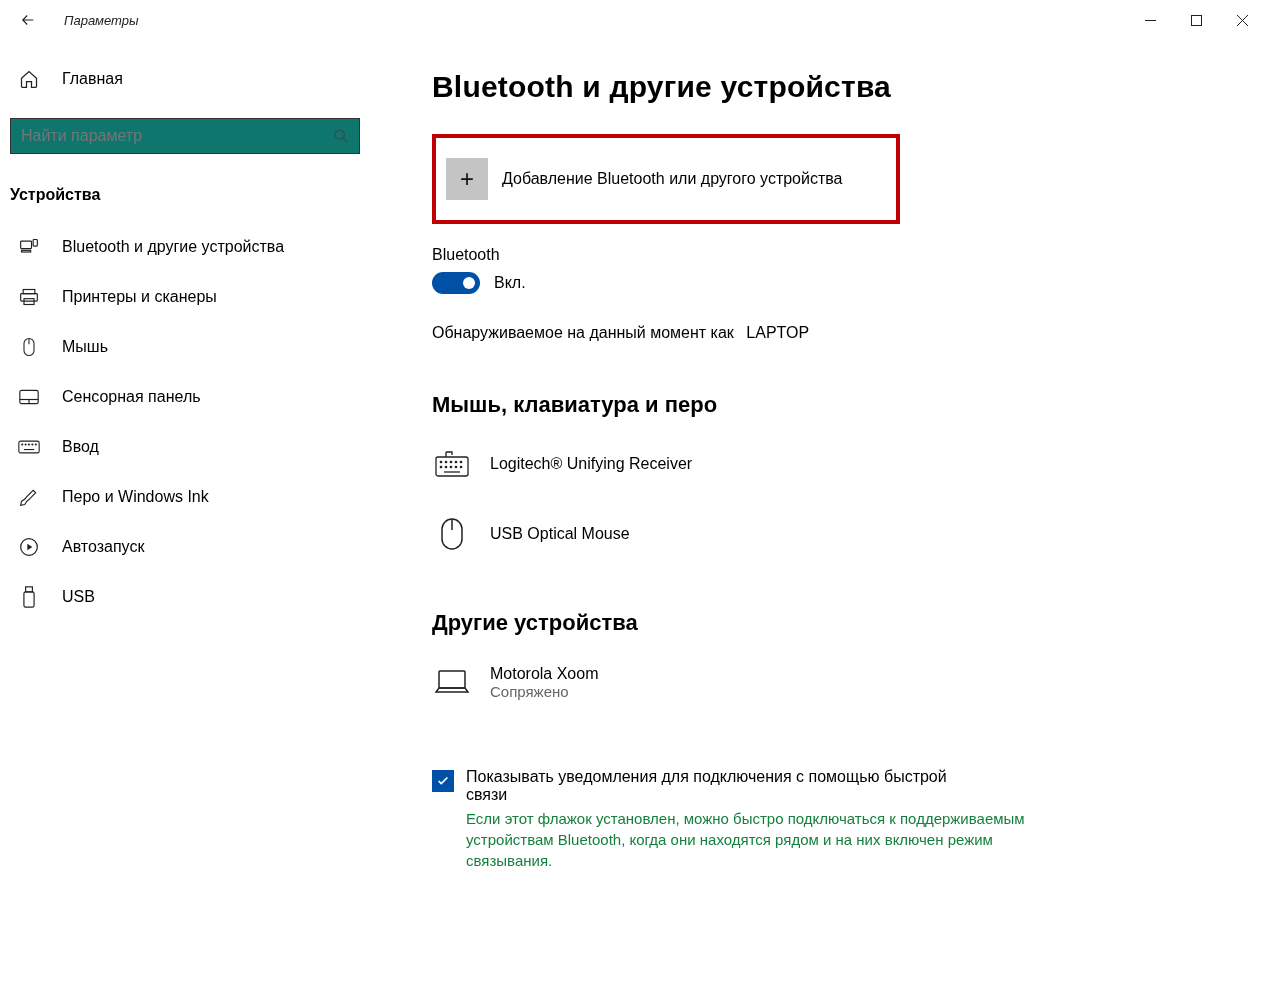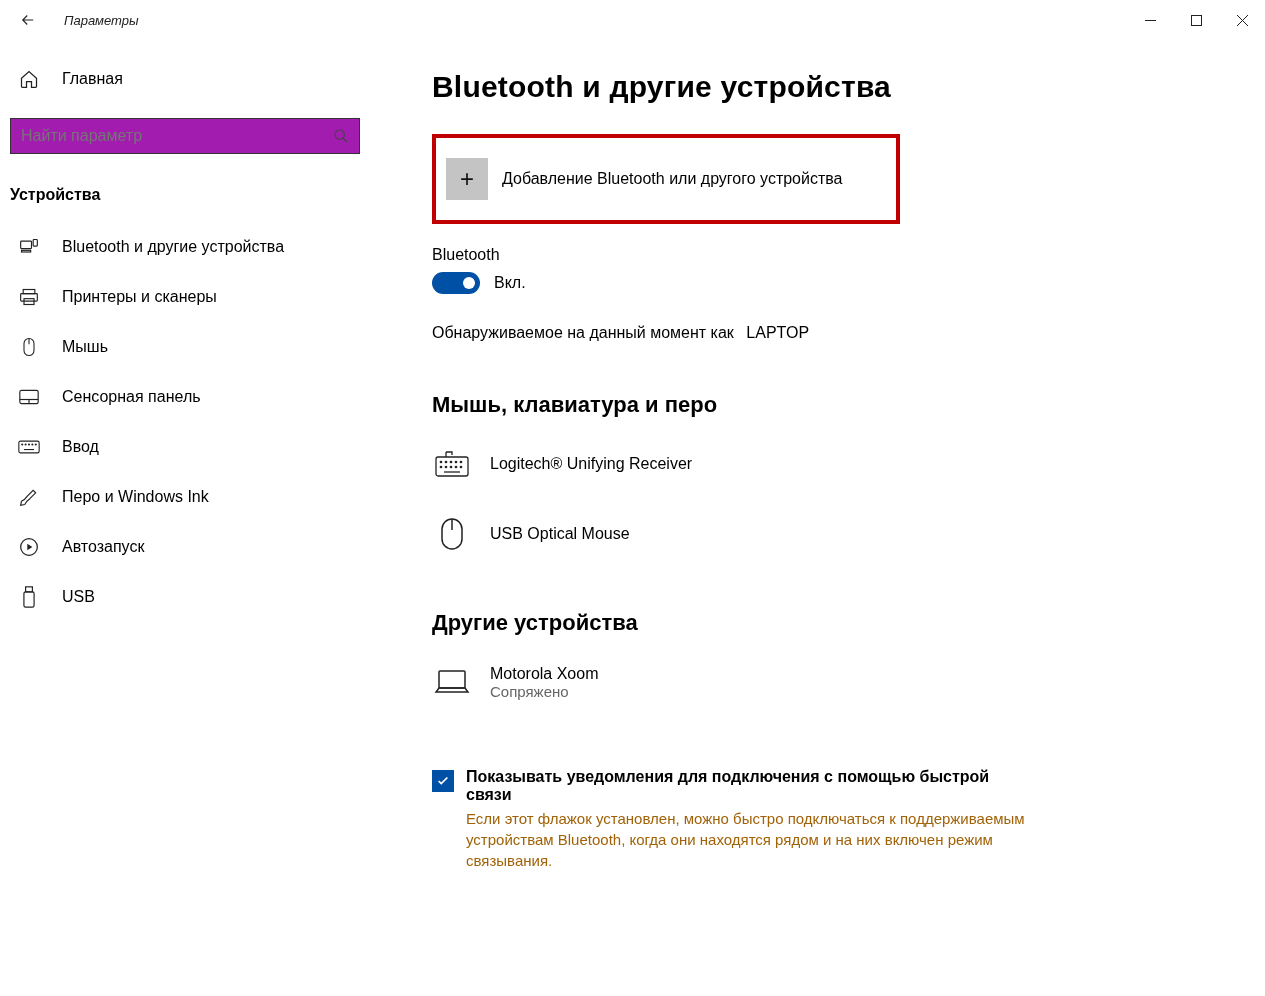--- a/index.html
+++ b/index.html
@@ -6,21 +6,21 @@
     body { background: #fff; color: #000; width: 1265px; height: 996px; overflow: hidden; }
     .titlebar { height: 40px; display: flex; align-items: center; padding-left: 12px; }
     .back-btn { width: 32px; height: 32px; display: flex; align-items: center; justify-content: center; cursor: pointer; }
     .app-title { font-size: 13px; margin-left: 20px; color: #222; font-style: italic; }
     .win-controls { margin-left: auto; display: flex; }
     .win-btn { width: 46px; height: 32px; display: flex; align-items: center; justify-content: center; cursor: pointer; }
     .layout { display: flex; height: calc(100% - 40px); gap: 20px; }
     .sidebar { width: 380px; padding: 20px 10px 10px 10px; }
     .home-row { display: flex; align-items: center; gap: 22px; padding: 8px 6px 8px 8px; margin-bottom: 20px; cursor: pointer; }
     .home-row span { font-size: 16px; }
-    .search-box { width: 350px; height: 36px; border: 1px solid #333; display: flex; align-items: center; padding: 0 10px; margin-bottom: 28px; background: #a21caf; }
+    .search-box { width: 350px; height: 36px; border: 1px solid #333; display: flex; align-items: center; padding: 0 10px; margin-bottom: 28px; background: #0f766e; }
     .search-box input { border: none; outline: none; flex: 1; font-size: 16px; background: transparent; }
     .category-title { font-size: 16px; font-weight: 700; padding: 4px 0 18px 0; }
     .nav-item { display: flex; align-items: center; gap: 22px; padding: 14px 6px 14px 8px; cursor: pointer; }
     .nav-item span { font-size: 16px; }
     .nav-icon { width: 22px; height: 22px; display: flex; align-items: center; justify-content: center; flex-shrink: 0; }
     .main { flex: 1; padding: 30px 40px 10px 32px; overflow-y: auto; }
     .page-title { font-size: 30px; font-weight: 600; margin-bottom: 30px; letter-spacing: 0.2px; }
     .add-box { width: 468px; border: 4px solid #c00000; padding: 20px 10px 20px 10px; display: flex; align-items: center; gap: 14px; margin-bottom: 22px; cursor: pointer; }
     .plus-box { width: 42px; height: 42px; background: #c4c4c4; display: flex; align-items: center; justify-content: center; font-size: 24px; color: #111; }
     .add-text { font-size: 16px; }
@@ -32,22 +32,22 @@
     .discover-text { font-size: 16px; margin-bottom: 50px; }
     .discover-text .dname { margin-left: 8px; }
     .section-title { font-size: 22px; font-weight: 600; margin-bottom: 18px; }
     .device-row { display: flex; align-items: center; gap: 18px; padding: 8px 0 22px 0; cursor: pointer; }
     .device-icon { width: 40px; height: 40px; display: flex; align-items: center; justify-content: center; flex-shrink: 0; }
     .device-text { display: flex; flex-direction: column; }
     .device-name { font-size: 16px; }
     .device-sub { font-size: 15px; color: #666; }
     .check-row { display: flex; align-items: flex-start; gap: 12px; margin-top: 44px; width: 560px; }
     .checkbox { width: 22px; height: 22px; background: #0050a5; display: flex; align-items: center; justify-content: center; flex-shrink: 0; cursor: pointer; margin-top: 2px; }
-    .check-label { font-size: 16px; font-weight: 700; }
-    .check-desc { font-size: 15px; color: #a16207; margin-top: 4px; width: 560px; line-height: 1.4; margin-left: 34px; }
+    .check-label { font-size: 16px; font-weight: 400; }
+    .check-desc { font-size: 15px; color: #15803d; margin-top: 4px; width: 560px; line-height: 1.4; margin-left: 34px; }
   </style>
 </head>
 <body>
 
 <div class="titlebar">
   <div class="back-btn">
     <svg width="18" height="18" viewBox="0 0 24 24" fill="none" stroke="#222" stroke-width="1.5">
         <path d="M19 12H5M11 6l-6 6 6 6"></path>
       </svg>
   </div>

